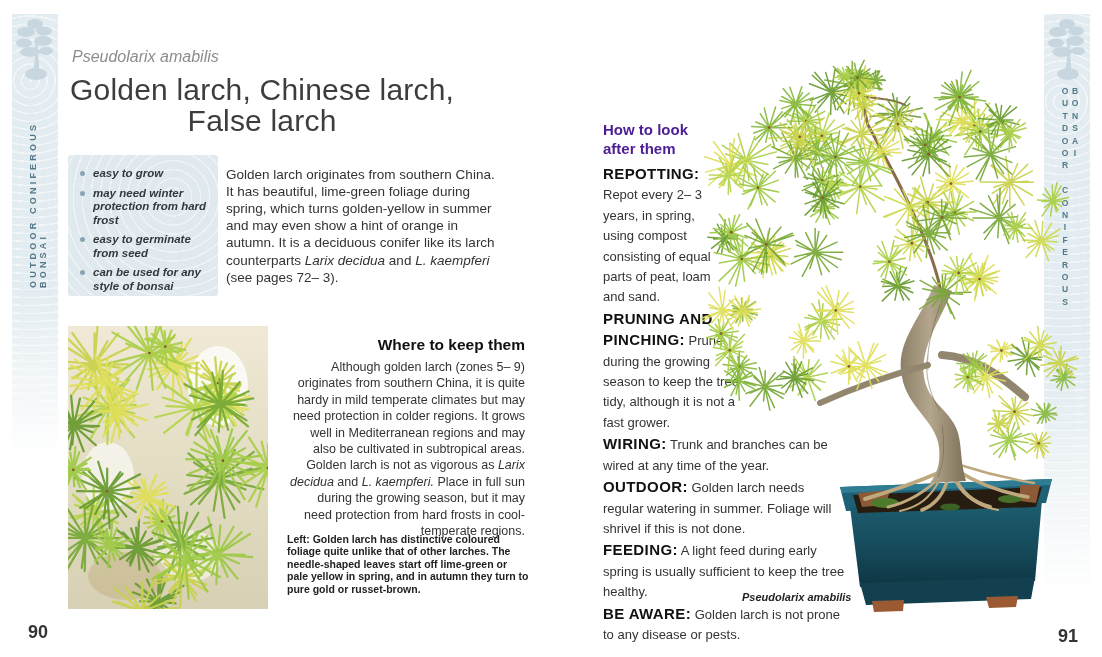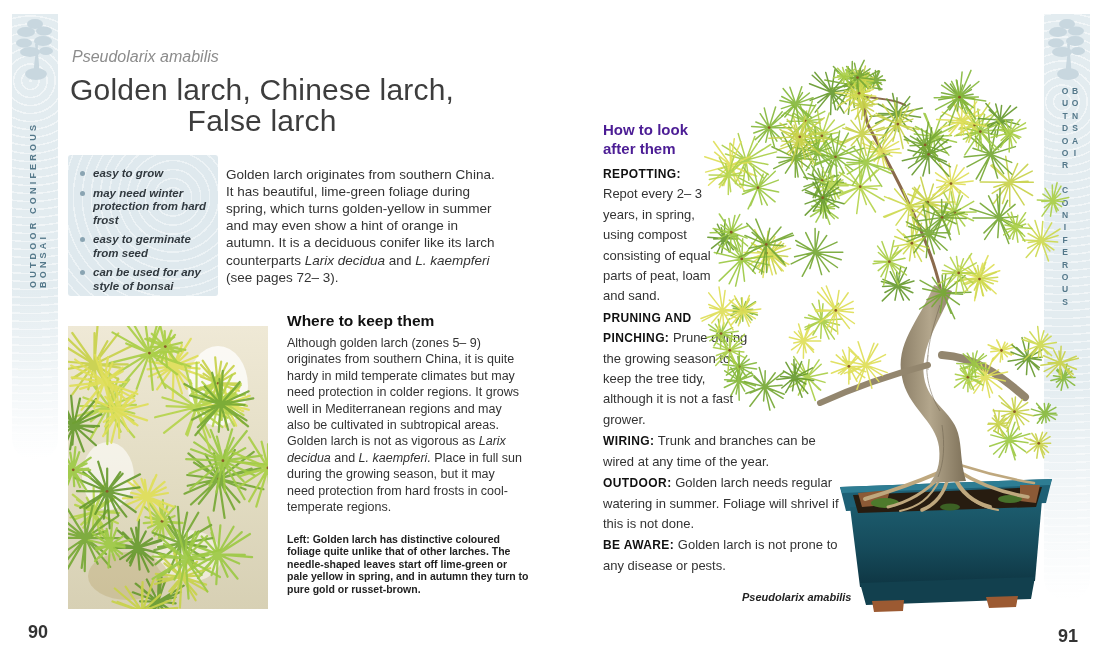--- a/index.html
+++ b/index.html
@@ -30,33 +30,33 @@
              #dfe9ee;
            border-radius:3px;padding:12px 10px 0 12px;}
   .factbox ul{margin:0;padding:0;list-style:none;}
   .factbox li{position:relative;padding-left:13px;margin-bottom:6px;
               font-size:11.5px;line-height:13.5px;font-weight:bold;font-style:italic;color:#31393f;}
   .factbox li .dot{position:absolute;left:0;top:4px;width:5px;height:5px;border-radius:50%;background:#8aa4b2;}
   .intro{position:absolute;left:226px;top:152px;width:278px;font-size:13.5px;line-height:17.2px;color:#333;}
   .it{font-style:italic;}
   .photo-left{position:absolute;left:68px;top:326px;width:200px;height:283px;}
   .subhead{font-weight:bold;color:#111;font-size:15.5px;margin:0 0 5px 0;}
-  .where{position:absolute;left:287px;top:312px;width:238px;}
+  .where{position:absolute;left:287px;top:336px;width:238px;text-align:right;}
   .where p{margin:0;font-size:12.5px;line-height:16.4px;color:#333;}
   .caption-left{position:absolute;left:287px;top:533px;width:242px;
                 font-size:10.5px;line-height:12.4px;font-weight:bold;color:#222;}
   .pagenum{position:absolute;font-size:18px;font-weight:bold;color:#333;}
   .pagenum-90{left:28px;top:622px;}
   .pagenum-91{left:1058px;top:626px;}
 
   
   .care{position:absolute;left:603px;top:120px;width:242px;z-index:2;}
   .care h3{font-weight:bold;color:#4c1d95;font-size:15px;line-height:19px;margin:0 0 6px 0;width:120px;}
   .care-item{margin:0 0 1px 0;font-size:13px;line-height:20.4px;color:#333;}
-  .care-item b{font-size:12px;letter-spacing:.4px;color:#111;}
+  .care-item b{font-size:15px;letter-spacing:.4px;color:#111;}
   .care-list .care-item:nth-child(1){width:112px;}
   .care-list .care-item:nth-child(2){width:152px;}
   .tree-photo{position:absolute;left:690px;top:55px;width:400px;height:560px;z-index:2;}
   .caption-right{position:absolute;left:742px;top:591px;font-size:11px;font-weight:bold;font-style:italic;color:#222;z-index:3;}
 </style>
 </head>
 <body>
 
 <div id="page">
 
@@ -185,20 +185,21 @@
     <h3>How to look after them</h3>
     <div class="care-list">
   <p class="care-item"><b>REPOTTING:</b> <span>Repot every 2– 3 years, in spring, using compost consisting of equal parts of peat, loam and sand.</span></p>
 
   <p class="care-item"><b>PRUNING AND PINCHING:</b> <span>Prune during the growing season to keep the tree tidy, although it is not a fast grower.</span></p>
 
   <p class="care-item"><b>WIRING:</b> <span>Trunk and branches can be wired at any time of the year.</span></p>
 
   <p class="care-item"><b>OUTDOOR:</b> <span>Golden larch needs regular watering in summer. Foliage will shrivel if this is not done.</span></p>
 
+  <p class="care-item"><b>FEEDING:</b> <span>A light feed during early spring is usually sufficient to keep the tree healthy.</span></p>
 
   <p class="care-item"><b>BE AWARE:</b> <span>Golden larch is not prone to any disease or pests.</span></p>
 </div>
   </div>
 
   <svg class="tree-photo" viewBox="0 0 400 560">
     <defs>
       <linearGradient id="potg" x1="0" y1="0" x2="0" y2="1">
         <stop offset="0" stop-color="#1d5e70"></stop>
           <stop offset="0.55" stop-color="#164b5b"></stop>

